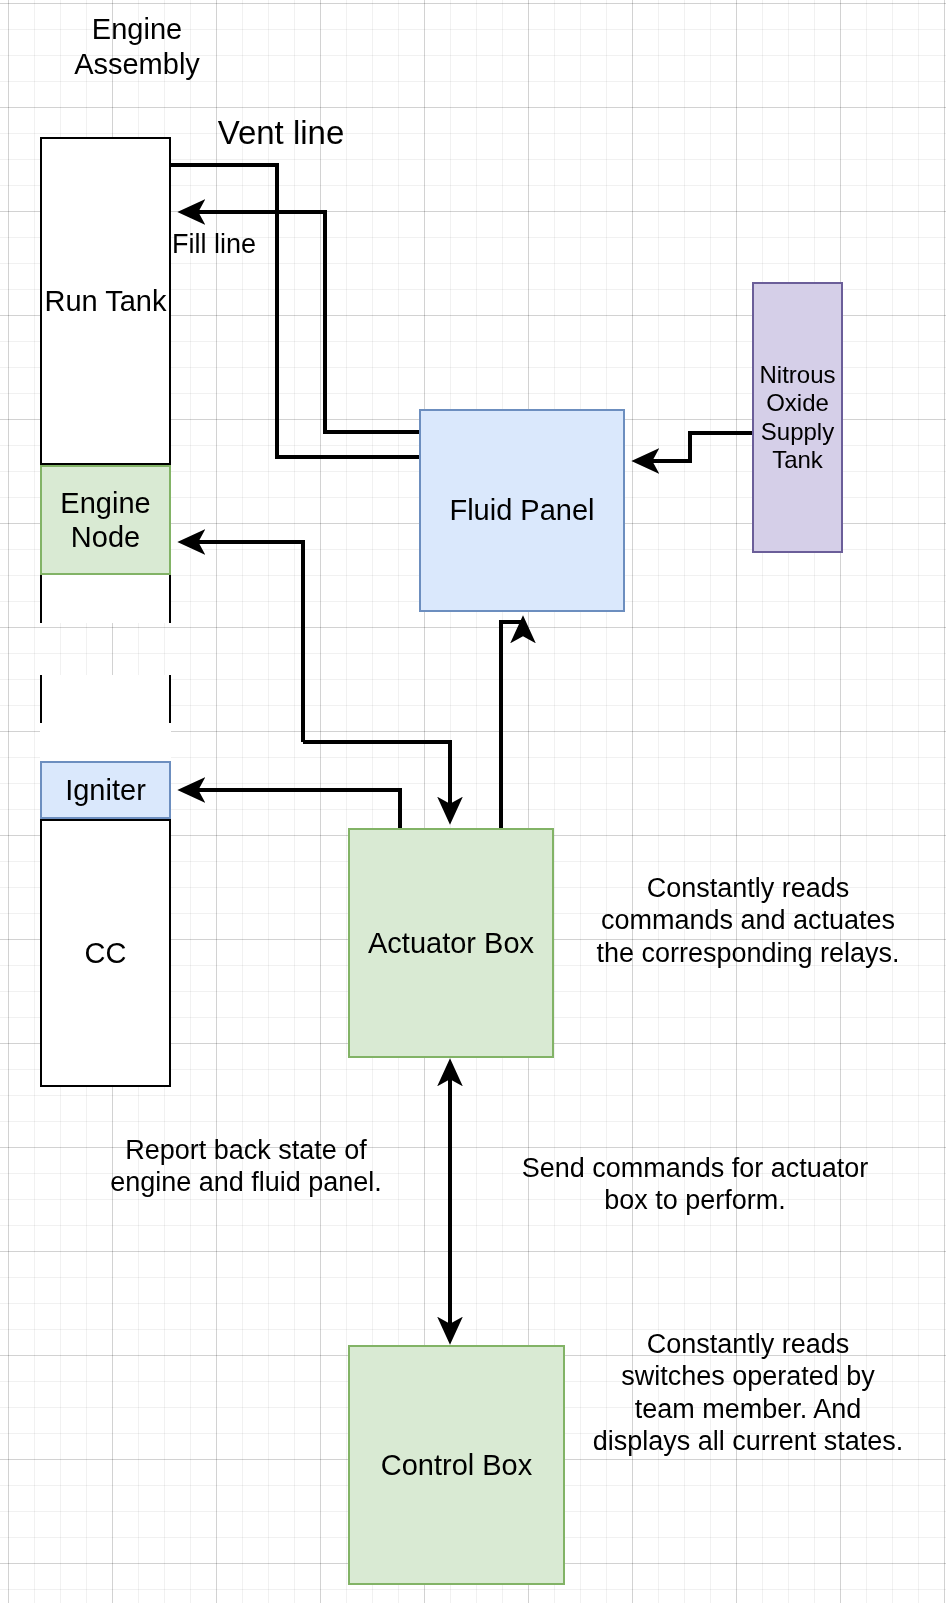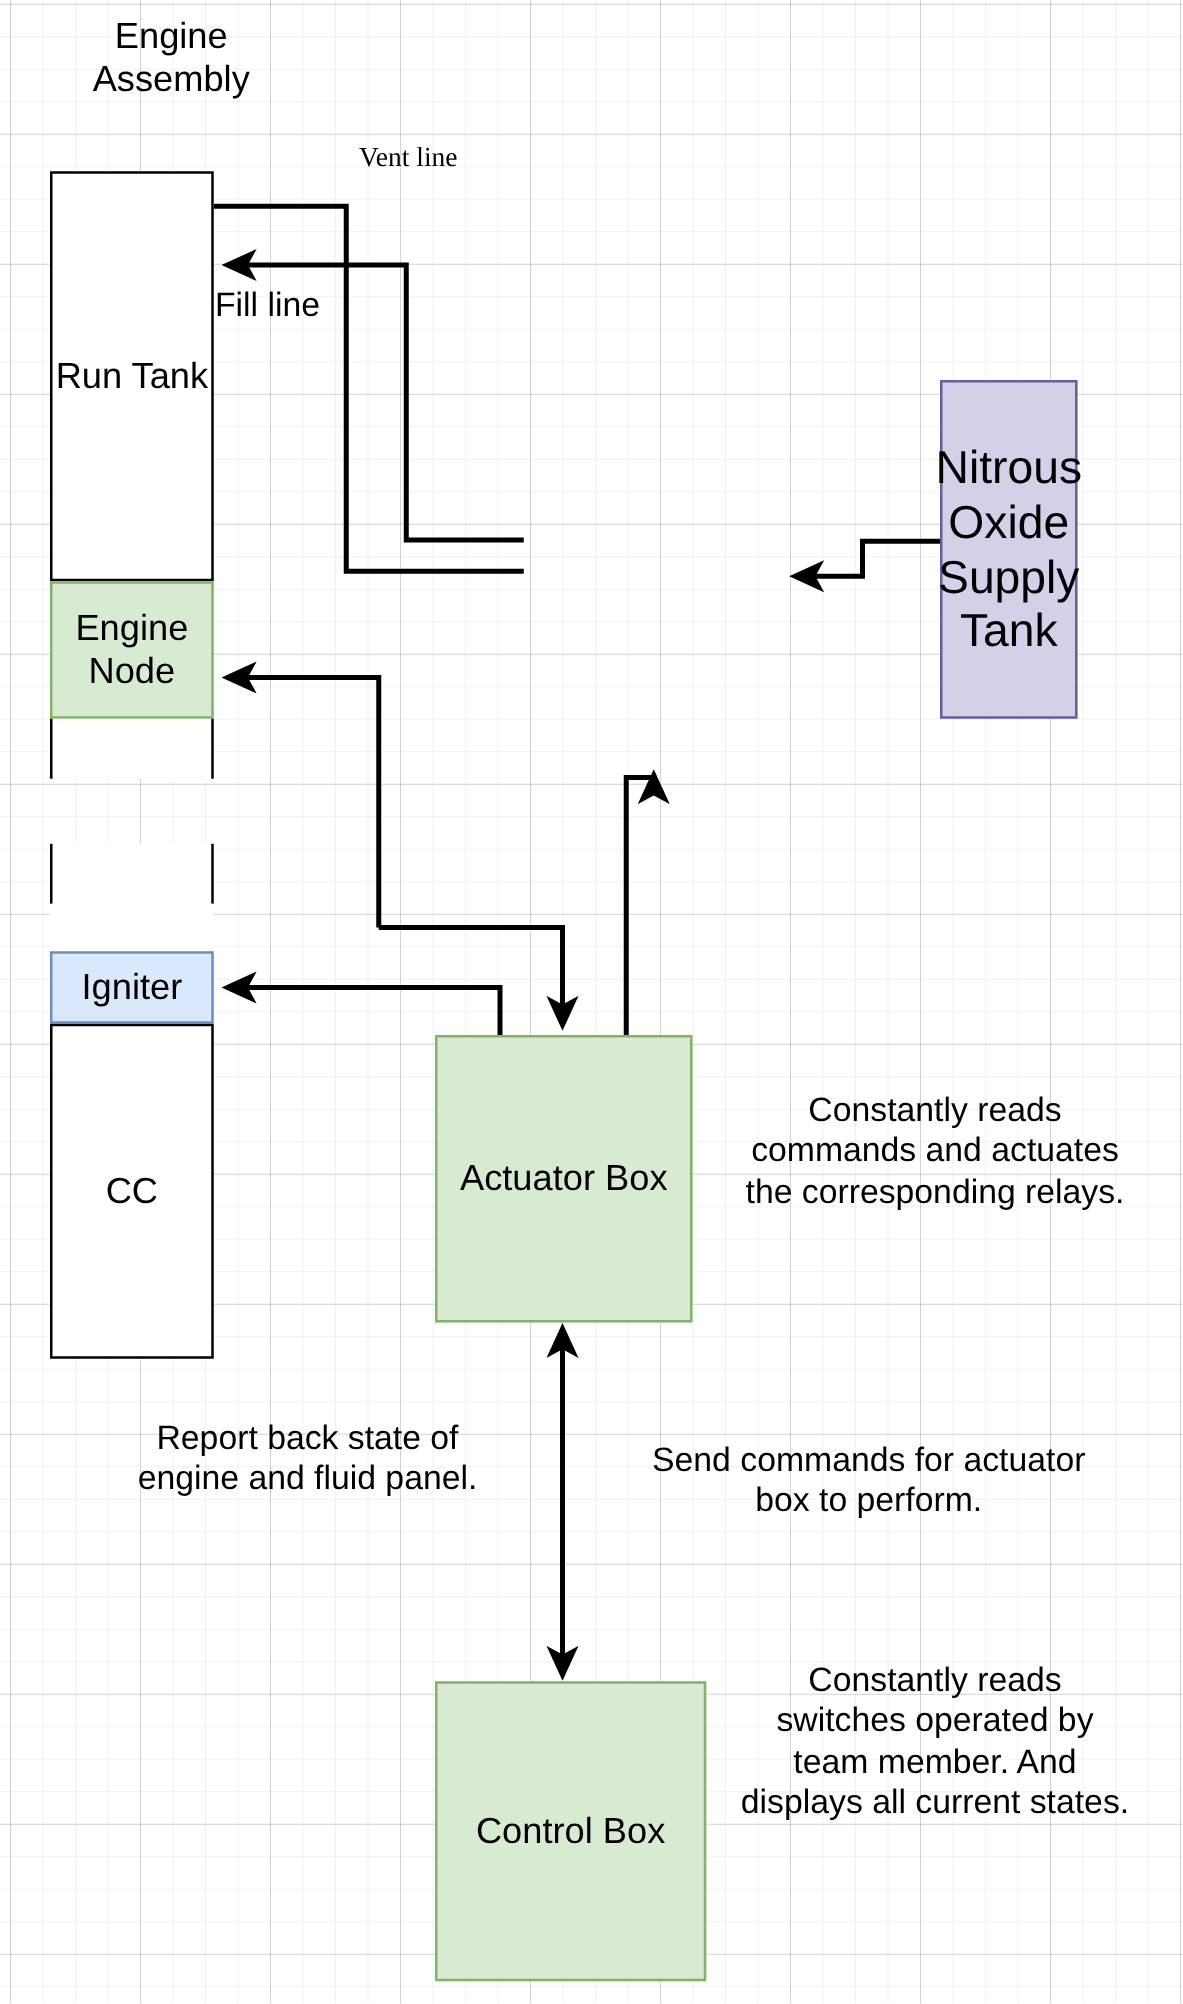--- a/index.html
+++ b/index.html
@@ -87,35 +87,35 @@
     left: 40px; top: 819px; width: 131px; height: 268px;
     background: #ffffff; border: 2px solid #000000;
     font-size: 29px;
   }
   #fluid-panel {
     left: 419px; top: 409px; width: 206px; height: 203px;
     background: #dae8fc; border: 2px solid #6c8ebf;
     font-size: 29px;
   }
   #nitrous-tank {
-    left: 752px; top: 304px; width: 110px; height: 271px;
+    left: 752px; top: 282px; width: 91px; height: 271px;
     background: #d5cfe8; border: 2px solid #6b5e99;
-    font-size: 37px;
+    font-size: 24px;
   }
   #actuator-box {
     left: 348px; top: 828px; width: 206px; height: 230px;
     background: #d9ead3; border: 2px solid #82b366;
     font-size: 29px;
   }
   #control-box {
     left: 348px; top: 1345px; width: 217px; height: 240px;
     background: #d9ead3; border: 2px solid #82b366;
     font-size: 29px;
   }
-  #lbl-vent-line { left: 196px; top: 113px; width: 170px; font-size: 22px; text-align: right; font-family: Liberation Serif, serif;}
+  #lbl-vent-line { left: 196px; top: 113px; width: 170px; font-size: 33px; text-align: center;}
   #lbl-fill-line { left: 172px; top: 228px; width: 160px; font-size: 27px; text-align: left;}
   #note-fluid-panel { left: 592px; top: 650px; width: 312px; font-size: 27px; }
   #note-actuator { left: 592px; top: 872px; width: 312px; font-size: 27px; }
   #note-report-back { left: 96px; top: 1134px; width: 300px; font-size: 27px; }
   #note-send-commands { left: 520px; top: 1152px; width: 350px; font-size: 27px; }
   #note-control-box { left: 592px; top: 1328px; width: 312px; font-size: 27px; }
 </style>
 </head>
 <body>
 
@@ -158,20 +158,21 @@
 
 
   <div class="node" id="gap-b"></div>
 
   <div class="node" id="gap-c"></div>
 
   <div class="node" id="igniter">Igniter</div>
 
   <div class="node" id="cc">CC</div>
 
+  <div class="node" id="fluid-panel">Fluid Panel</div>
 
   <div class="node" id="nitrous-tank">Nitrous
 Oxide
 Supply
 Tank</div>
 
   <div class="node" id="actuator-box">Actuator Box</div>
 
   <div class="node" id="control-box">Control Box</div>
 

